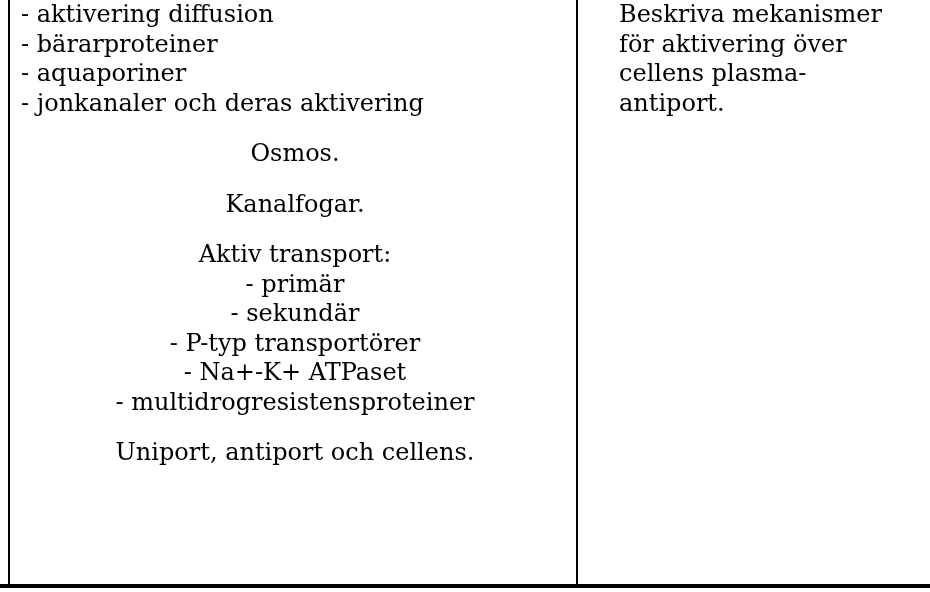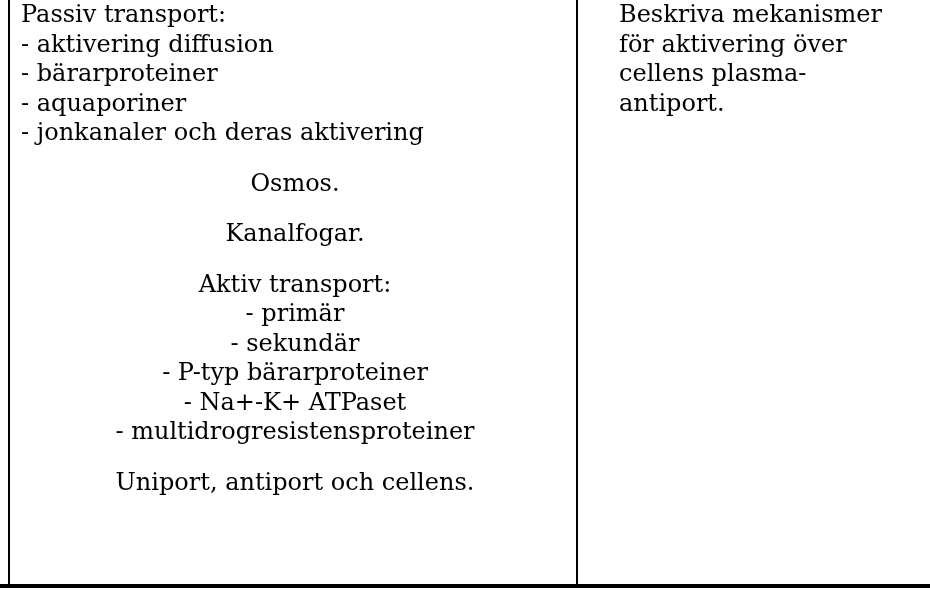--- a/index.html
+++ b/index.html
@@ -55,40 +55,39 @@
 
 <div class="doc">
 
   <div class="v-rule left"></div>
   <div class="v-rule mid"></div>
   <div class="h-rule"></div>
 
   <div class="cell-left">
 
     <div class="para">
-      <div class="line">Passiv transport:</div>
       <div class="line">- aktivering diffusion</div>
       <div class="line">- bärarproteiner</div>
       <div class="line">- aquaporiner</div>
       <div class="line">- jonkanaler och deras aktivering</div>
     </div>
 
     <div class="para">
       <div class="line">Osmos.</div>
     </div>
 
     <div class="para">
       <div class="line">Kanalfogar.</div>
     </div>
 
     <div class="para">
       <div class="line">Aktiv transport:</div>
       <div class="line">- primär</div>
       <div class="line">- sekundär</div>
-      <div class="line">- P-typ bärarproteiner</div>
+      <div class="line">- P-typ transportörer</div>
       <div class="line">- Na+-K+ ATPaset</div>
       <div class="line">- multidrogresistensproteiner</div>
     </div>
 
     <div class="para">
       <div class="line">Uniport, antiport och cellens.</div>
     </div>
 
   </div>
 

